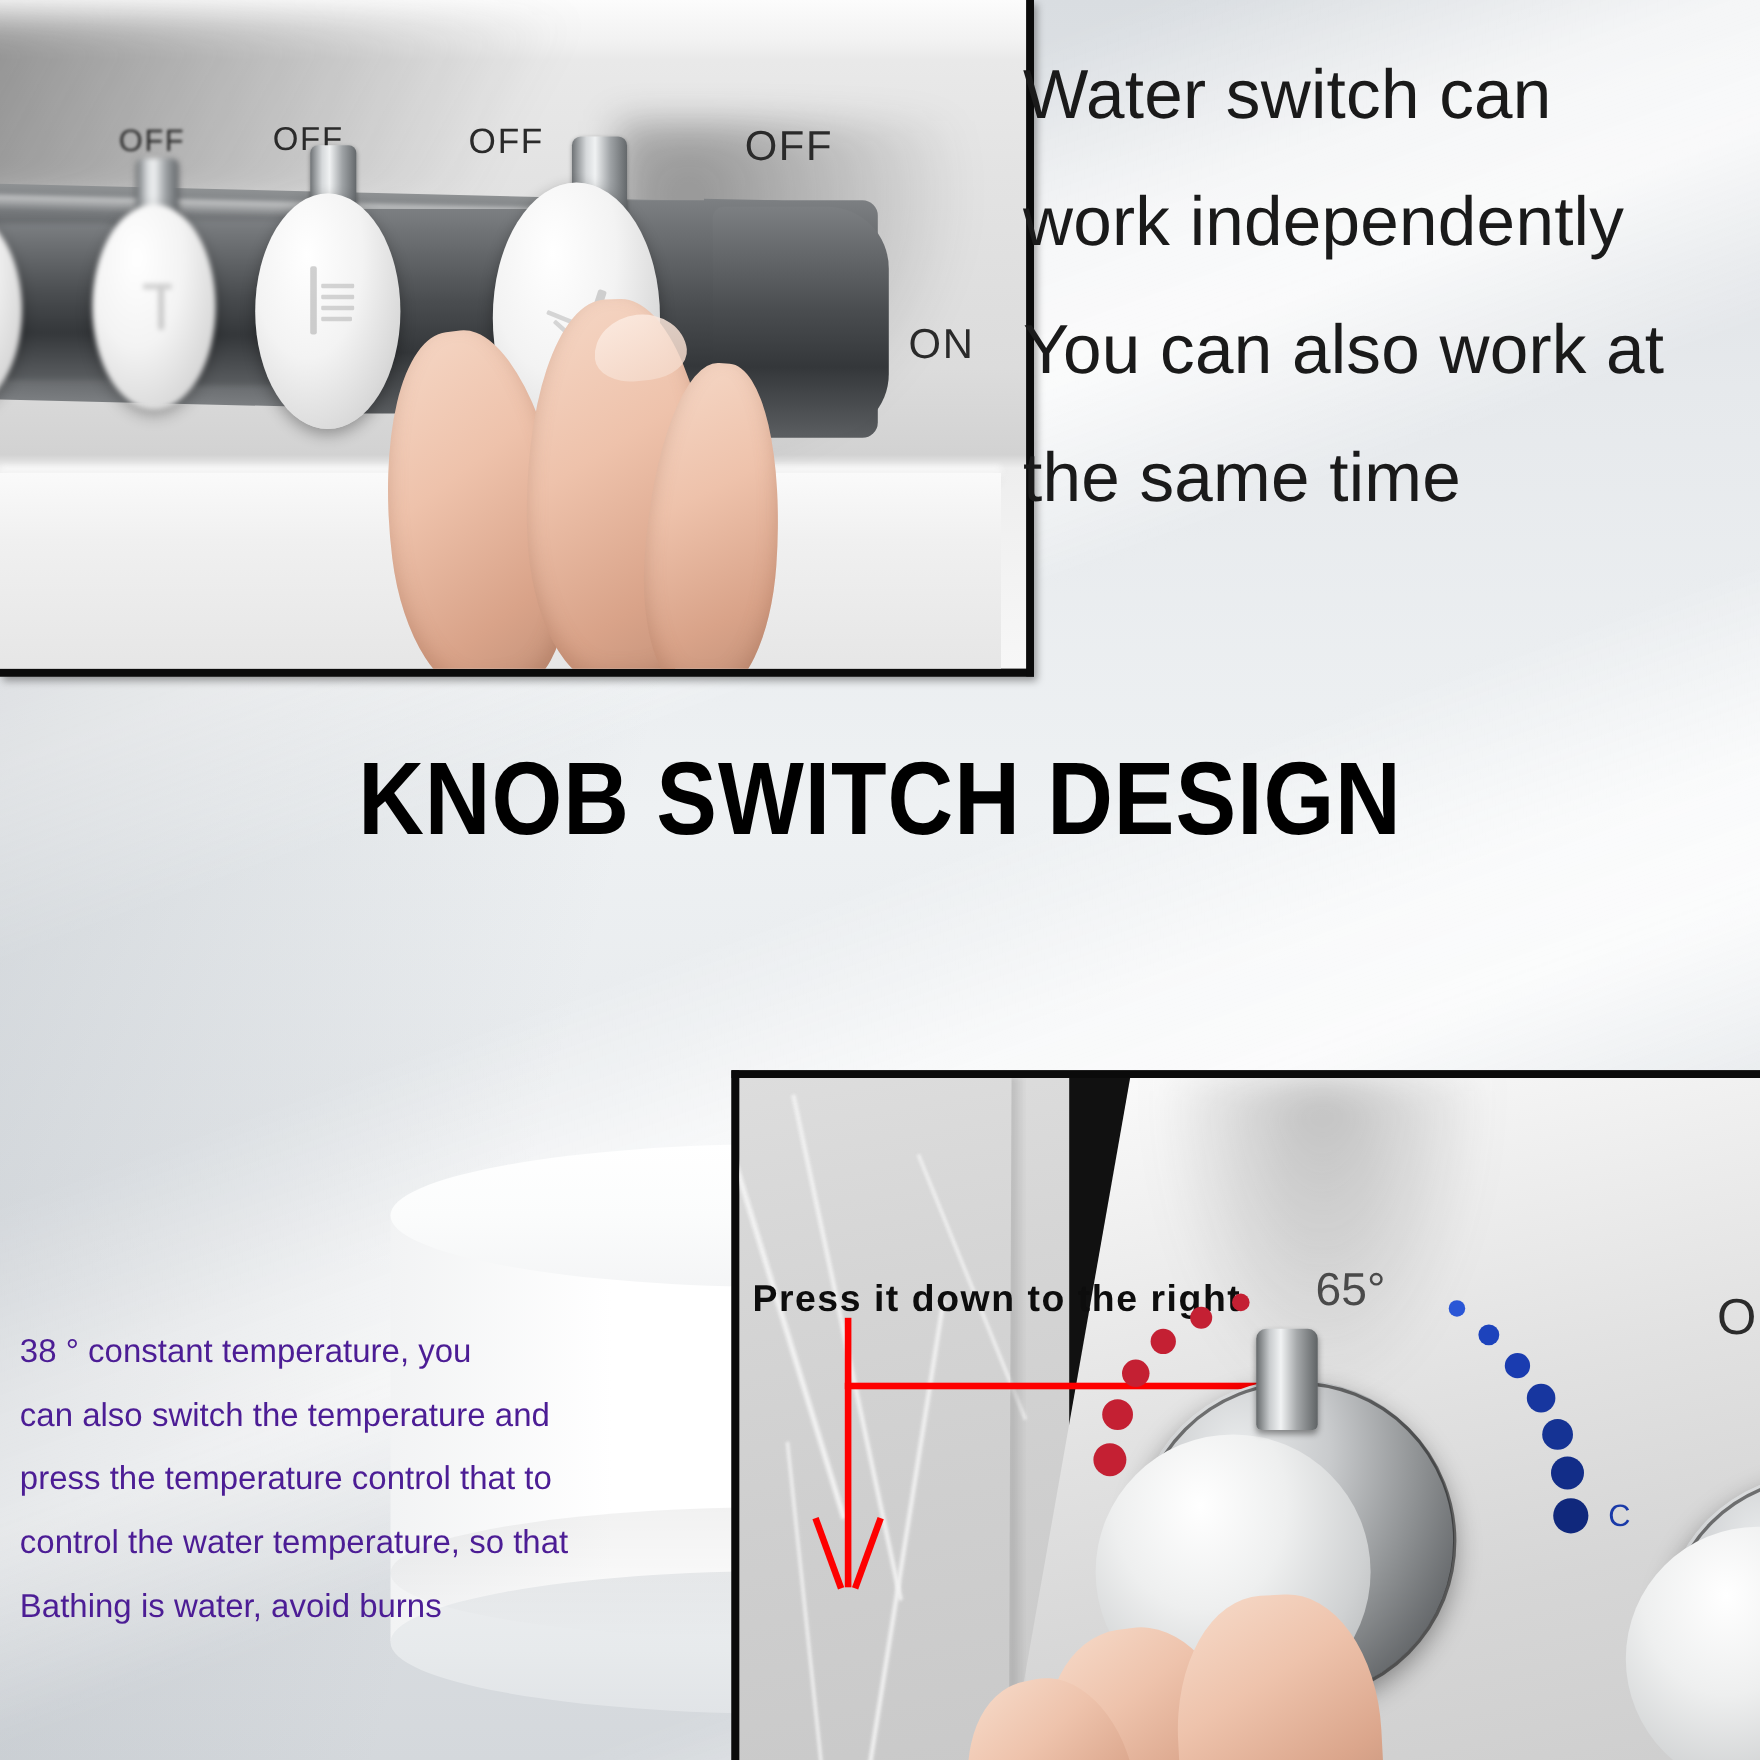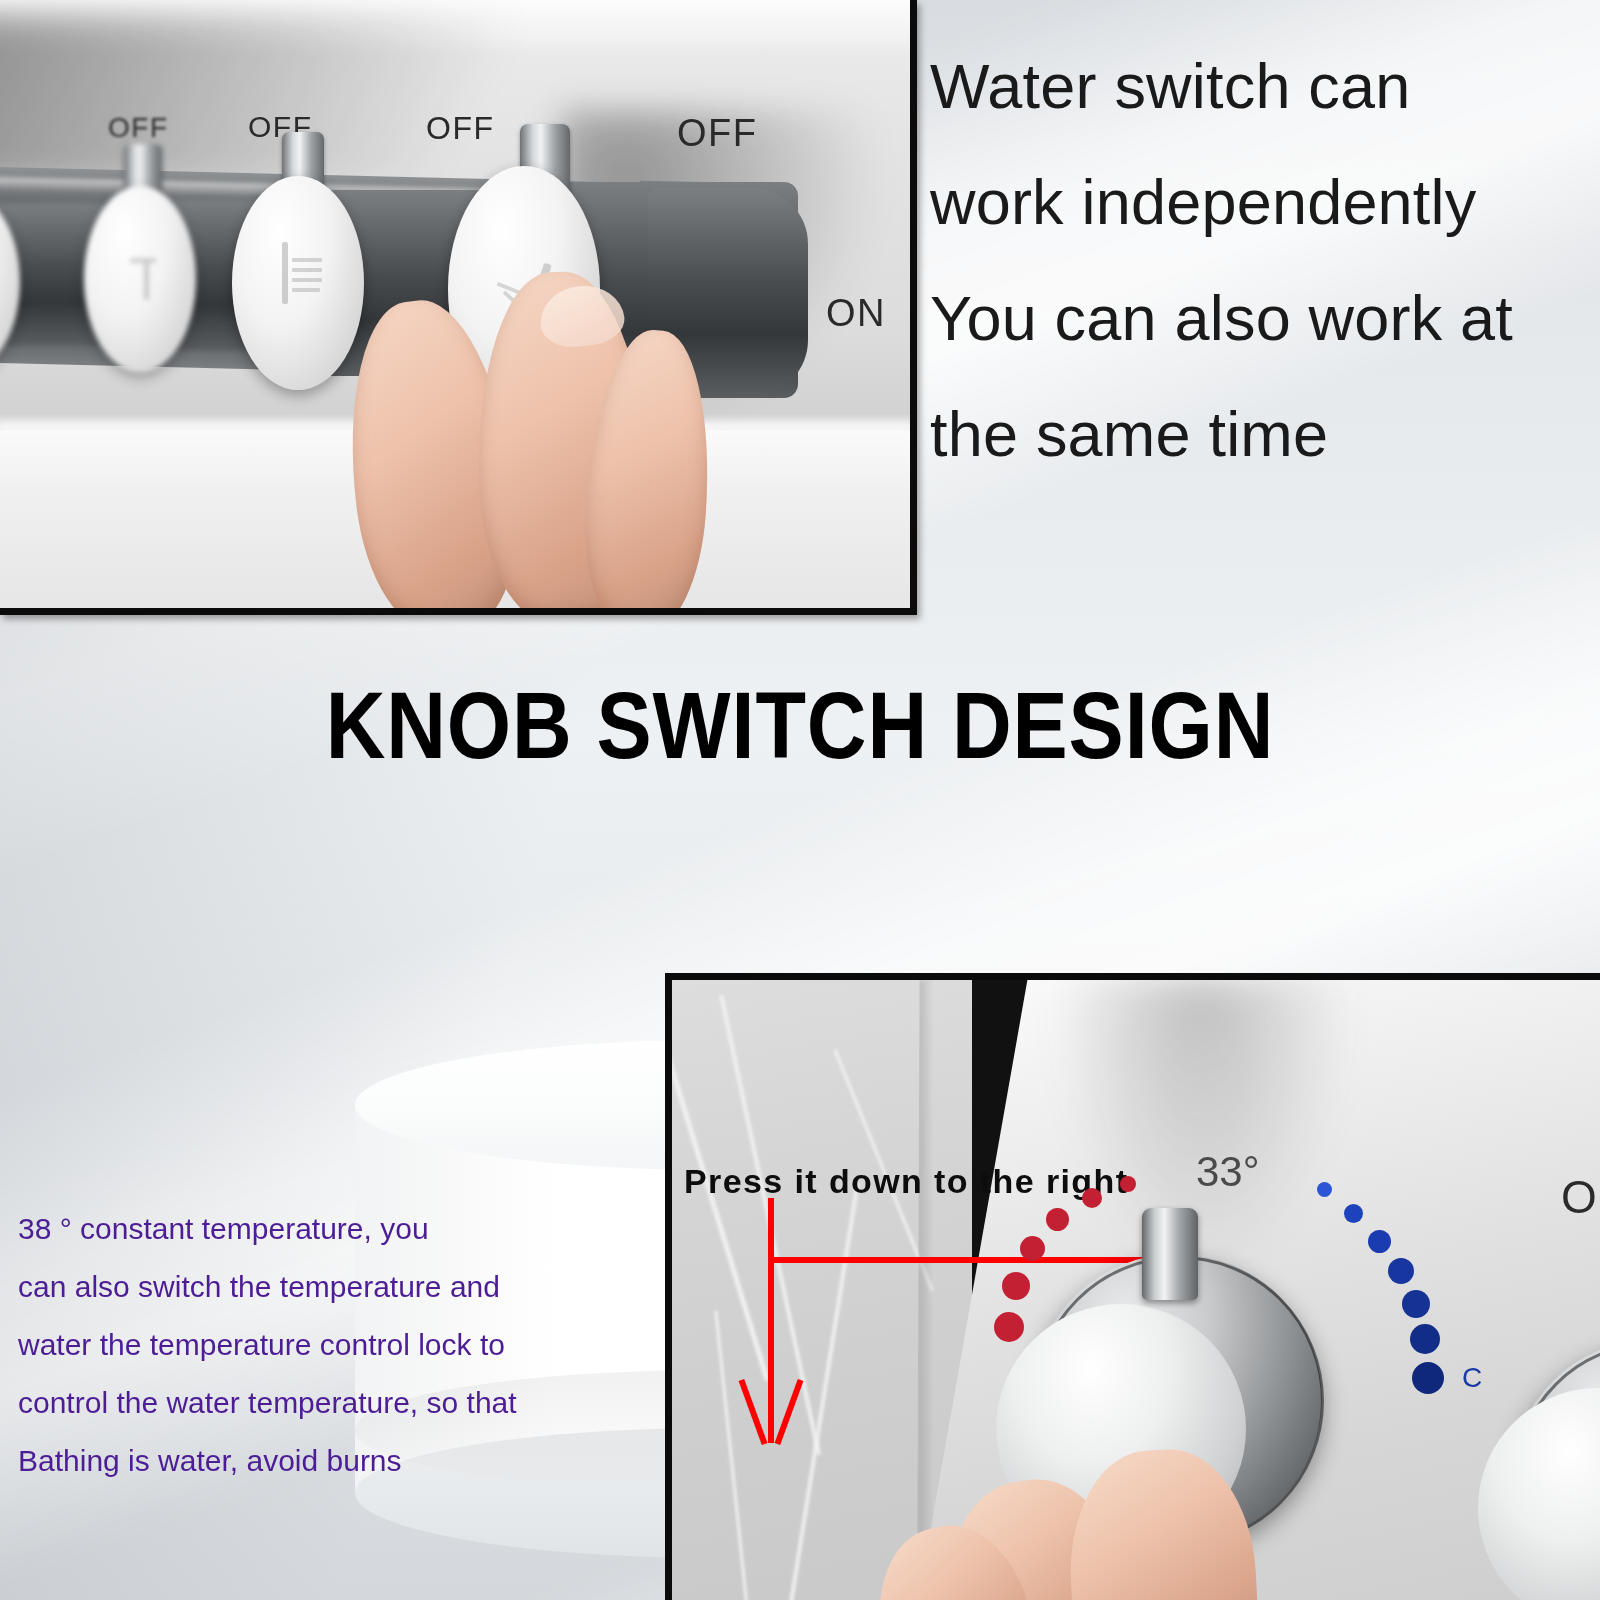--- a/index.html
+++ b/index.html
@@ -60,21 +60,21 @@
   .podium .bot{
     position:absolute;left:0;top:388px;width:720px;height:130px;border-radius:50%;
     background:linear-gradient(180deg,#eceef0 0%,#e7eaec 55%,#e1e4e7 100%);
   }
   .podium .topshade{
     position:absolute;left:0;top:330px;width:720px;height:120px;border-radius:50%;
     background:linear-gradient(180deg,rgba(0,0,0,.055),rgba(0,0,0,0));
   }
 
   
-  .photo{position:absolute;overflow:hidden;background:#111;}
+  .photo{position:absolute;overflow:hidden;background:#111;padding-left:23px;}
   #photo-top{left:0;top:0;width:910px;height:608px;
     border-right:7px solid #0b0b0b;border-bottom:7px solid #0b0b0b;
     box-shadow:3px 4px 7px rgba(0,0,0,.35);}
   #photo-bottom{left:665px;top:973px;width:935px;height:627px;
     border-left:7px solid #0b0b0b;border-top:7px solid #0b0b0b;}
 
   
   .tp-wall{
     position:absolute;inset:0;
     background:
@@ -318,21 +318,21 @@
       <div class="bp-vein" style="left:150px;top:200px;width:4px;height:430px;transform:rotate(9deg);"></div>
       <div class="bp-vein" style="left:58px;top:330px;width:3px;height:300px;transform:rotate(-6deg);"></div>
       <div class="bp-vein" style="left:210px;top:60px;width:3px;height:260px;transform:rotate(-22deg);"></div>
     </div>
 
     <div class="bp-plate"></div>
     <div class="bp-plate-edge"></div>
     <div class="bp-plate-shadow"></div>
 
     <div class="bp-txt" style="left:12px;top:182px;font-size:34px;font-weight:700;color:#0d0d0d;letter-spacing:1.4px;white-space:nowrap;">Press it down to the right</div>
-    <div class="bp-txt" style="left:524px;top:168px;font-size:42px;color:#4a4a4a;">33°</div>
+    <div class="bp-txt" style="left:524px;top:168px;font-size:42px;color:#4a4a4a;">65°</div>
 
     <div class="arrow-line" style="left:96px;top:218px;width:6px;height:245px;"></div>
     <div class="arrow-line" style="left:96px;top:277px;width:410px;height:6px;"></div>
     <div class="arrow-line" style="left:78px;top:398px;width:6px;height:68px;transform:rotate(-20deg);"></div>
     <div class="arrow-line" style="left:114px;top:398px;width:6px;height:68px;transform:rotate(20deg);"></div>
 
     <div class="dot" style="left:448px;top:196px;width:16px;height:16px;background:#c42033;"></div>
     <div class="dot" style="left:410px;top:208px;width:20px;height:20px;background:#c42033;"></div>
     <div class="dot" style="left:374px;top:228px;width:23px;height:23px;background:#c42033;"></div>
     <div class="dot" style="left:348px;top:256px;width:25px;height:25px;background:#c42033;"></div>
@@ -376,18 +376,18 @@
     <div>work independently</div>
     <div>You can also work at</div>
     <div>the same time</div>
   </div>
 
   <div id="headline">KNOB SWITCH DESIGN</div>
 
   <div id="left-para">
     <div>38 ° constant temperature, you</div>
     <div>can also switch the temperature and</div>
-    <div>water the temperature control lock to</div>
+    <div>press the temperature control that to</div>
     <div>control the water temperature, so that</div>
     <div>Bathing is water, avoid burns</div>
   </div>
 
 </div>
 
 </body></html>

